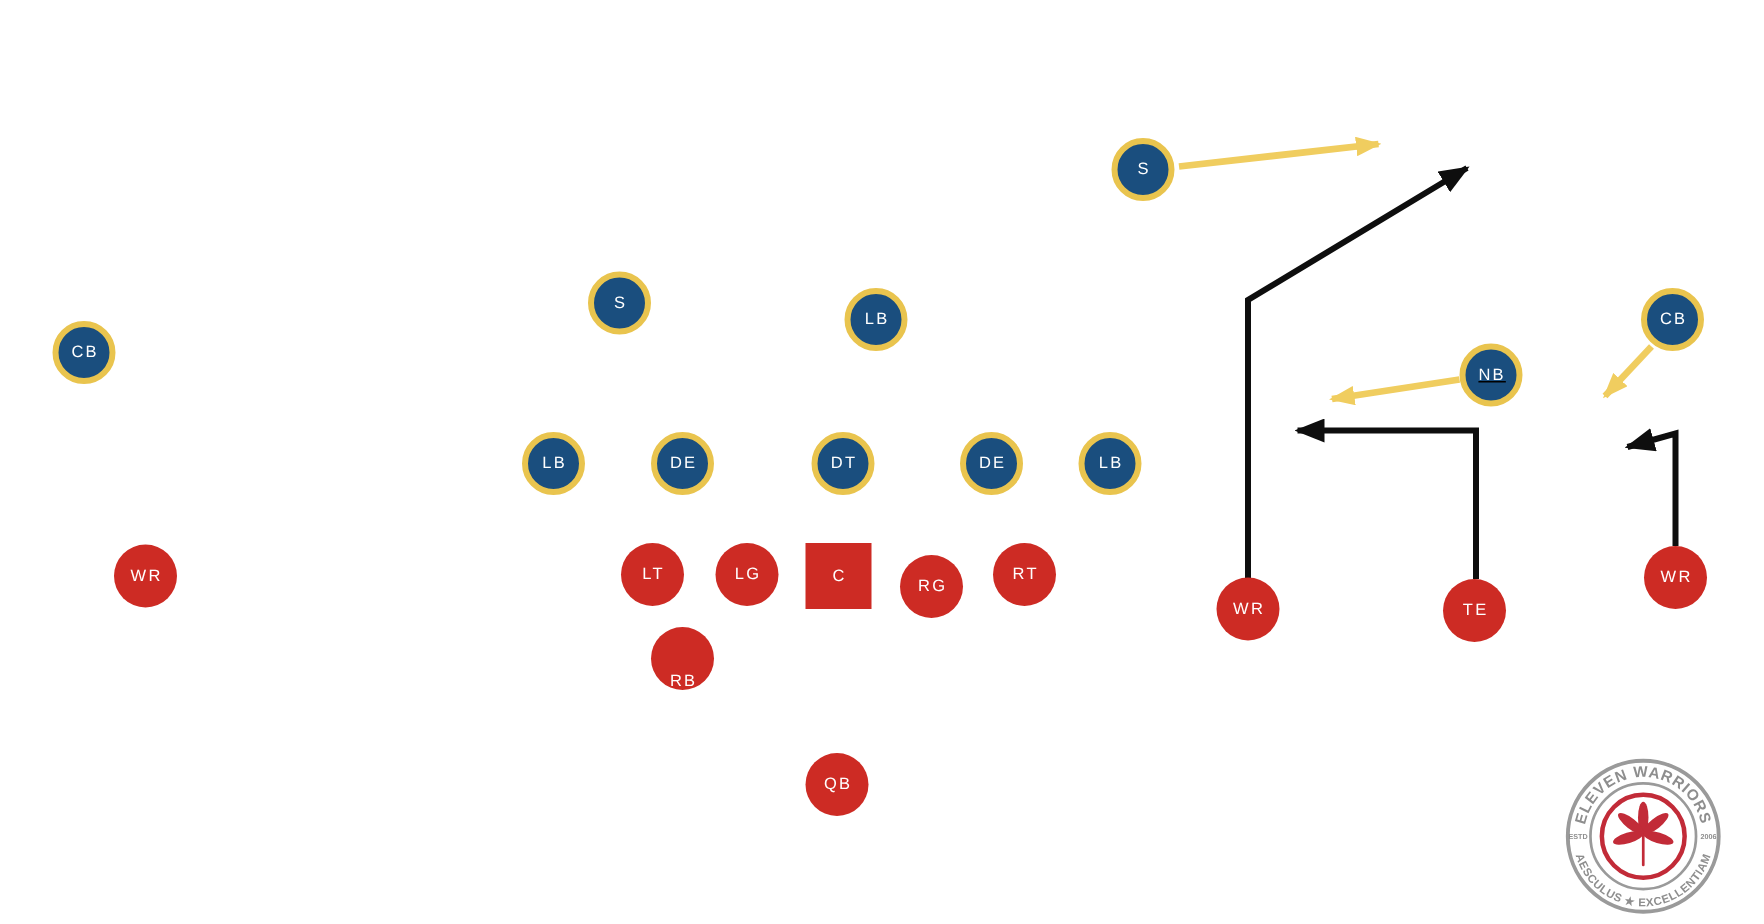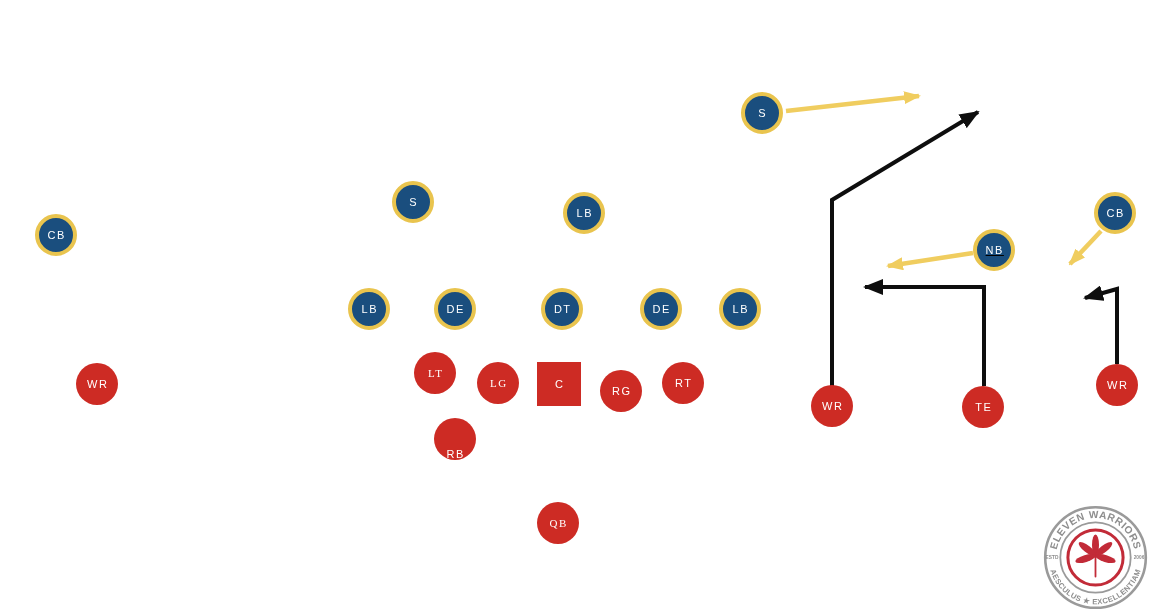--- a/index.html
+++ b/index.html
@@ -104,39 +104,39 @@
       <ellipse cx="0" cy="-10.5" rx="3.5" ry="10.5" transform="rotate(52)"></ellipse>
       <ellipse cx="0" cy="-10.5" rx="3.5" ry="10.5" transform="rotate(-52)"></ellipse>
       <ellipse cx="0" cy="-10.5" rx="3.5" ry="10.5" transform="rotate(107)"></ellipse>
       <ellipse cx="0" cy="-10.5" rx="3.5" ry="10.5" transform="rotate(-107)"></ellipse>
     </g>
   </svg>
 
 <div class="player offense" style="left: 76px; top: 363px; width: 42px; height: 42px;">
       <span class="player-label">WR</span>
     </div>
-    <div class="player offense" style="left: 414px; top: 352px; width: 42px; height: 42px; font-family: Liberation Serif, serif;">
+    <div class="player offense" style="left: 414px; top: 362px; width: 42px; height: 42px;">
       <span class="player-label">LT</span>
     </div>
-    <div class="player offense" style="left: 477px; top: 362px; width: 42px; height: 42px; font-family: Liberation Serif, serif;">
+    <div class="player offense" style="left: 477px; top: 362px; width: 42px; height: 42px;">
       <span class="player-label">LG</span>
     </div>
     <div class="player offense square" style="left: 537px; top: 362px; width: 44px; height: 44px;">
       <span class="player-label">C</span>
     </div>
     <div class="player offense" style="left: 600px; top: 370px; width: 42px; height: 42px;">
       <span class="player-label">RG</span>
     </div>
     <div class="player offense" style="left: 662px; top: 362px; width: 42px; height: 42px; text-align: right;">
       <span class="player-label">RT</span>
     </div>
     <div class="player offense" style="left: 434px; top: 418px; width: 42px; height: 42px; align-items: flex-end;">
       <span class="player-label">RB</span>
     </div>
-    <div class="player offense" style="left: 537px; top: 502px; width: 42px; height: 42px; font-family: Liberation Serif, serif;">
+    <div class="player offense" style="left: 537px; top: 502px; width: 42px; height: 42px;">
       <span class="player-label">QB</span>
     </div>
     <div class="player offense" style="left: 811px; top: 385px; width: 42px; height: 42px;">
       <span class="player-label">WR</span>
     </div>
     <div class="player offense" style="left: 962px; top: 386px; width: 42px; height: 42px; text-align: center;">
       <span class="player-label">TE</span>
     </div>
     <div class="player offense" style="left: 1096px; top: 364px; width: 42px; height: 42px;">
       <span class="player-label">WR</span>

